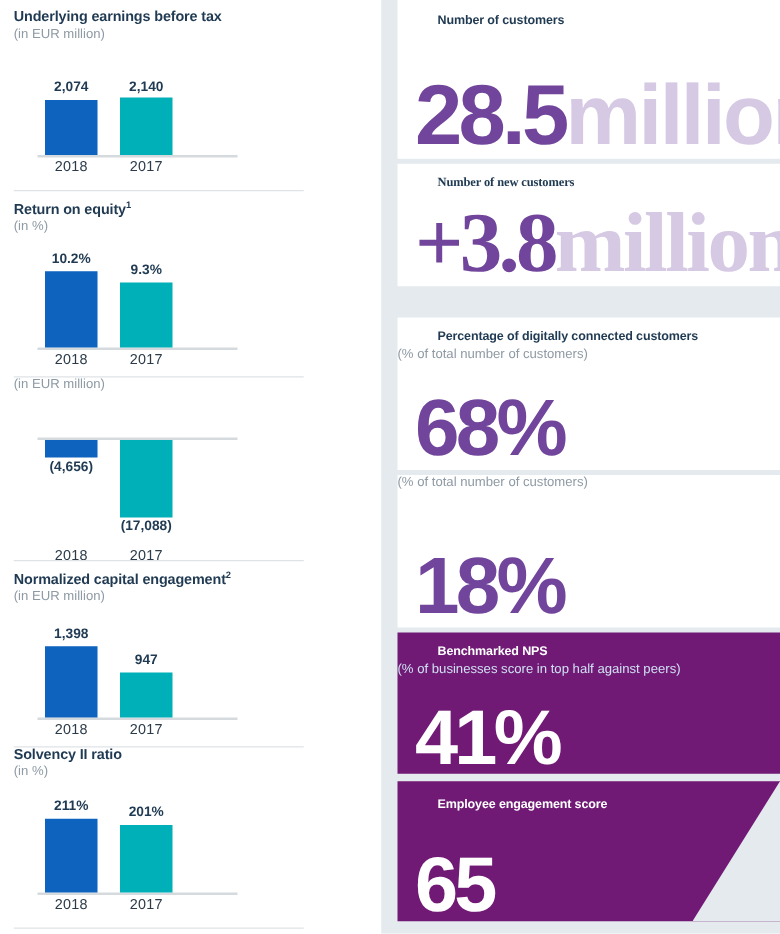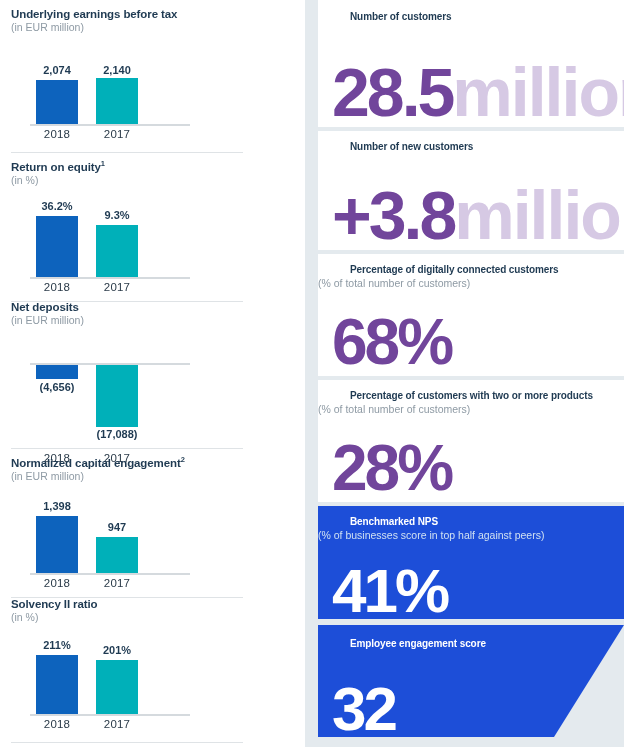--- a/index.html
+++ b/index.html
@@ -57,21 +57,21 @@
     position: relative;
     width: 319px; height: 747px;
     background: #e4eaee;
     flex: 0 0 319px;
   }
   .panel {
     position: absolute; left: 13px; width: 306px;
     background: #ffffff;
     overflow: hidden;
   }
-  .panel.blue { background: #1d4ed8; }
+  .panel.blue { background: #701a75; }
   .p-title {
     font-size: 10px; font-weight: bold; color: #1f3a52;
     line-height: 14px; padding-left: 32px; letter-spacing: -0.1px;
   }
   .p-sub {
     font-size: 10.5px; color: #8e9aa4; line-height: 13px;
   }
   .panel.blue .p-title { color: #ffffff; }
   .panel.blue .p-sub { color: #cfe0f2; }
   .big {
@@ -108,32 +108,31 @@
         <div class="yr" style="left:72px; top:94px;">2017</div>
       </div>
       <div class="divider" style="top:144px;"></div>
     </div>
 
     <div class="chart-block" style="top:157px;">
       <div class="chart-title"><span>Return on equity</span><sup>1</sup></div>
       <div class="chart-sub">(in %)</div>
       <div class="plot" style="height:106px;">
         <div class="axis-line" style="top:90px;"></div>
-        <div class="val" style="left:12px; top:13px;">36.2%</div>
+        <div class="val" style="left:12px; top:13px;">10.2%</div>
         <div class="val" style="left:72px; top:22px;">9.3%</div>
         <div class="bar blue" style="left:36px; top:29px; height:61px;"></div>
         <div class="bar teal" style="left:96px; top:38px; height:52px;"></div>
         <div class="yr" style="left:12px; top:94px;">2018</div>
         <div class="yr" style="left:72px; top:94px;">2017</div>
       </div>
       <div class="divider" style="top:144px;"></div>
     </div>
 
     <div class="chart-block" style="top:301px;">
-      <div class="chart-title">Net deposits</div>
       <div class="chart-sub">(in EUR million)</div>
       <div class="plot" style="height:110px;">
         <div class="axis-line" style="top:36px;"></div>
         <div class="bar blue" style="left:36px; top:38px; height:14px;"></div>
         <div class="bar teal" style="left:96px; top:38px; height:62px;"></div>
         <div class="val" style="left:12px; top:54px;">(4,656)</div>
         <div class="val" style="left:72px; top:101px;">(17,088)</div>
         <div class="yr" style="left:12px; top:125px;">2018</div>
         <div class="yr" style="left:72px; top:125px;">2017</div>
       </div>
@@ -172,44 +171,43 @@
 
   </div>
 
   <div class="right-col">
 
     <div class="panel" style="top:0px; height:127px;">
       <div class="p-title" style="padding-top:10px;">Number of customers</div>
       <div class="big" style="font-size:68px; bottom:6px;"><span>28.5</span><span class="unit">million</span></div>
     </div>
 
-    <div class="panel" style="top:131px; height:119px;">
+    <div class="panel" style="top:131px; height:98px;font-family:Liberation Serif, serif;">
       <div class="p-title" style="padding-top:9px;">Number of new customers</div>
       <div class="big" style="font-size:68px; bottom:6px; left:14px;"><span>+3.8</span><span class="unit">million</span></div>
     </div>
 
     <div class="panel" style="top:254px; height:122px;">
       <div class="p-title" style="padding-top:9px;">Percentage of digitally connected customers</div>
       <div class="p-sub">(% of total number of customers)</div>
       <div class="big" style="font-size:64px; bottom:6px;">68%</div>
     </div>
 
     <div class="panel" style="top:380px; height:122px;">
-      <div class="p-title" style="padding-top:9px;">Percentage of customers with two or more products</div>
       <div class="p-sub">(% of total number of customers)</div>
-      <div class="big" style="font-size:64px; bottom:6px;">28%</div>
+      <div class="big" style="font-size:64px; bottom:6px;">18%</div>
     </div>
 
     <div class="panel blue" style="top:506px; height:113px;">
       <div class="p-title" style="padding-top:9px;">Benchmarked NPS</div>
       <div class="p-sub">(% of businesses score in top half against peers)</div>
       <div class="big" style="font-size:62px; bottom:2px;">41%</div>
     </div>
 
     <div class="panel blue" style="top:625px; height:112px;">
       <div class="p-title" style="padding-top:12px;">Employee engagement score</div>
-      <div class="big" style="font-size:62px; bottom:2px;">32</div>
+      <div class="big" style="font-size:62px; bottom:2px;">65</div>
       <div class="slant"></div>
     </div>
 
   </div>
 
 </div>
 
 </body></html>

